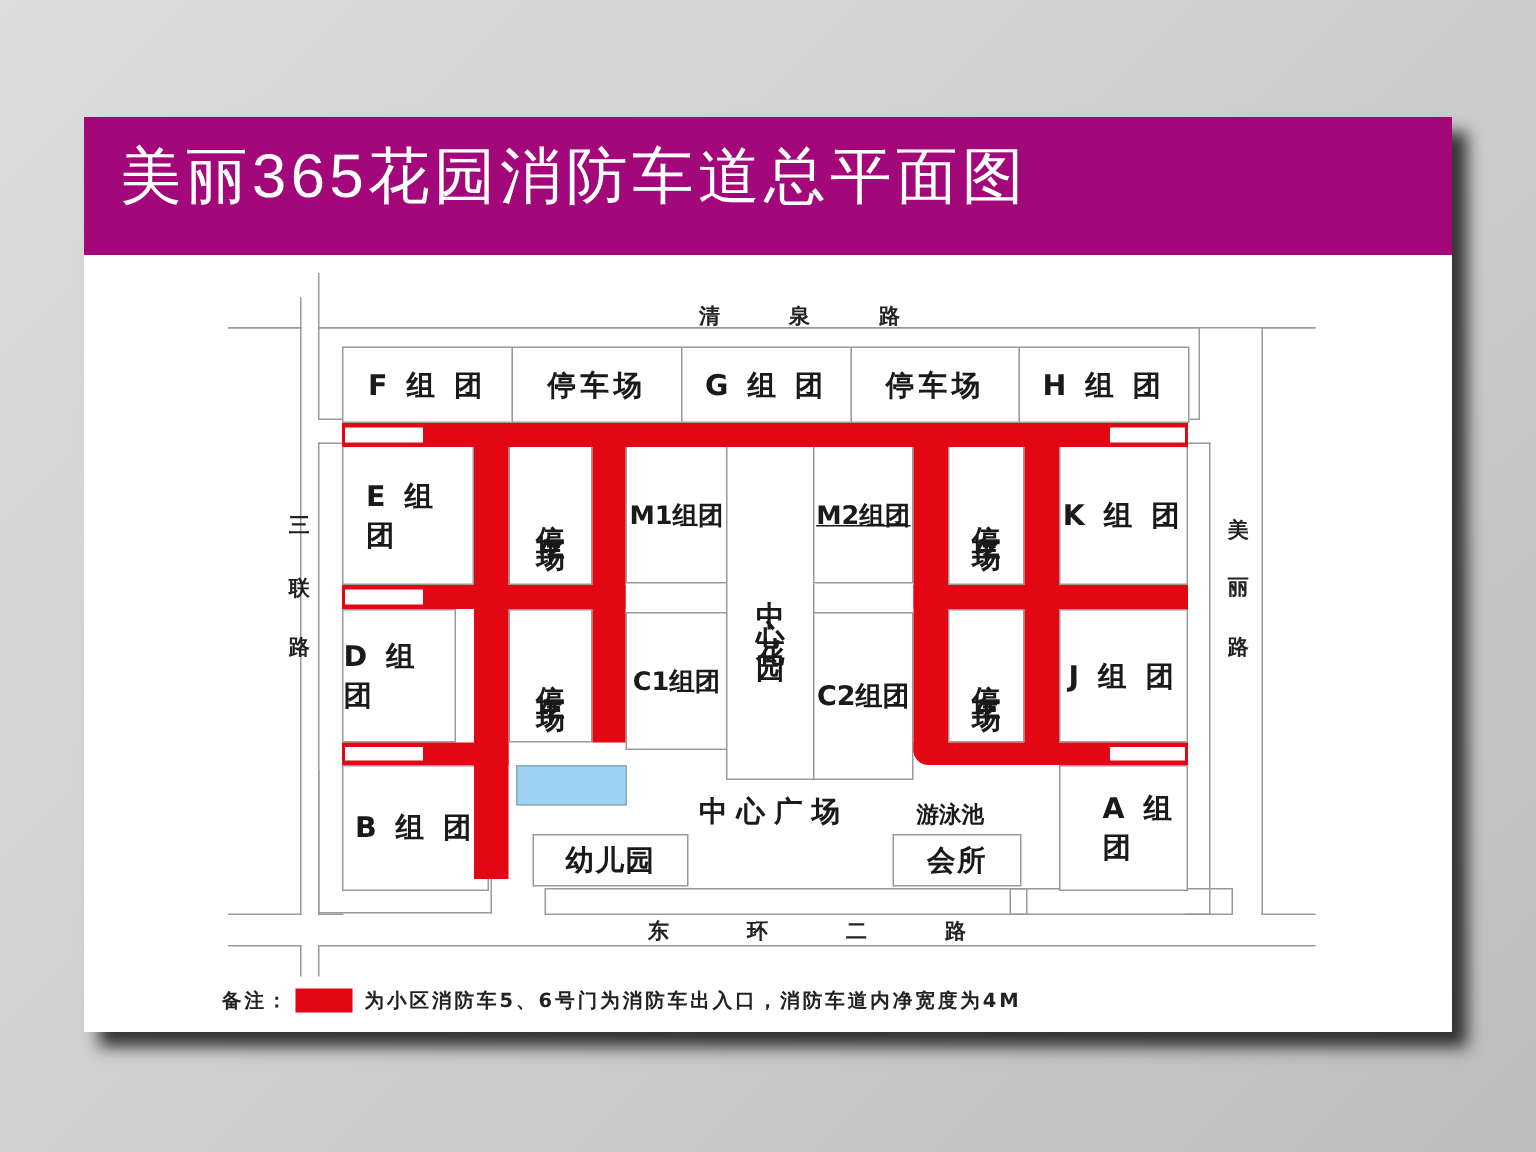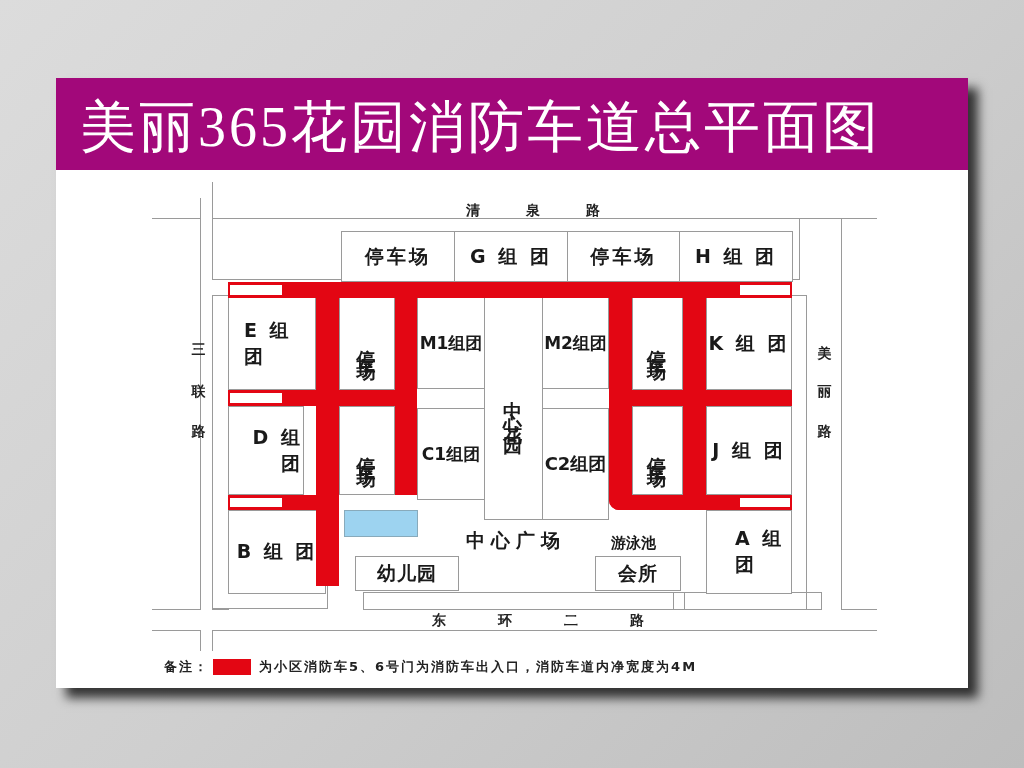--- a/index.html
+++ b/index.html
@@ -2,31 +2,31 @@
 <html><head>
 <meta charset="utf-8">
 <style>
   html,body{margin:0;padding:0;}
   body{width:1024px;height:768px;position:relative;overflow:hidden;
        background:linear-gradient(135deg,#dcdcdc 0%,#cfcfcf 50%,#bdbdbd 100%);
        font-family:"DejaVu Sans",sans-serif;}
   .board{position:absolute;left:56px;top:78px;width:912px;height:610px;background:#fff;
          box-shadow:10px 10px 10px rgba(0,0,0,0.75);}
   .banner{position:absolute;left:0;top:0;width:912px;height:92px;background:#a2087a;}
-  .banner-title{position:absolute;left:24px;top:12px;color:#fff;font-size:56px;letter-spacing:3px;
-         font-family:Liberation Serif, serif;white-space:nowrap;}
+  .banner-title{position:absolute;left:24px;top:12px;color:#fff;font-size:41px;letter-spacing:3px;
+         font-family:Liberation Sans, sans-serif;white-space:nowrap;}
   .ln{position:absolute;border-color:#9a9a9a;border-style:solid;border-width:0;}
   .box{position:absolute;border:1px solid #9a9a9a;background:#fff;box-sizing:border-box;
        display:flex;align-items:center;justify-content:center;font-weight:bold;color:#1a1a1a;}
   .lbl{font-weight:bold;font-size:19px;letter-spacing:3px;}
   .vlbl{writing-mode:vertical-rl;text-orientation:upright;letter-spacing:6px;font-size:19px;font-weight:bold;}
   .red{position:absolute;background:#e30613;}
   .road-text{position:absolute;font-size:14px;font-weight:bold;color:#222;letter-spacing:46px;white-space:nowrap;}
   .road-vtext{position:absolute;font-size:14px;font-weight:bold;color:#222;writing-mode:vertical-rl;text-orientation:upright;letter-spacing:40px;}
-  .note{position:absolute;left:92px;top:580px;font-size:13px;font-weight:bold;color:#222;white-space:nowrap;display:flex;align-items:center;letter-spacing:2px;margin-left:16px;}
+  .note{position:absolute;left:92px;top:580px;font-size:13px;font-weight:bold;color:#222;white-space:nowrap;display:flex;align-items:center;letter-spacing:2px;}
   .swatch{display:inline-block;width:38px;height:16px;background:#e30613;margin:0 8px 0 4px;}
   .pool{position:absolute;background:#9dd3f0;border:1px solid #8ab;}
 </style>
 </head>
 <body>
 
 <div class="board">
   <div class="banner">
     <div class="banner-title">美丽365花园消防车道总平面图</div>
   </div>
@@ -39,37 +39,40 @@
   <div class="ln" style="left:96px;top:552px;width:48px;height:20px;border-right-width:1px;border-top-width:1px;"></div>
   <div class="ln" style="left:156px;top:552px;width:664px;height:20px;border-left-width:1px;border-top-width:1px;"></div>
 
   <div class="ln" style="left:156px;top:140px;width:586px;height:60px;border-left-width:1px;border-right-width:1px;border-top-width:1px;border-bottom-width:1px;"></div>
   <div class="ln" style="left:156px;top:217px;width:16px;height:313px;border-left-width:1px;border-top-width:1px;border-bottom-width:1px;"></div>
   <div class="ln" style="left:734px;top:217px;width:16px;height:313px;border-right-width:1px;border-top-width:1px;border-bottom-width:1px;"></div>
   <div class="ln" style="left:156px;top:435px;width:114px;height:95px;border-left-width:1px;border-bottom-width:1px;border-right-width:1px;"></div>
   <div class="ln" style="left:307px;top:514px;width:320px;height:16px;border-left-width:1px;border-top-width:1px;border-bottom-width:1px;border-right-width:1px;"></div>
   <div class="ln" style="left:617px;top:514px;width:147px;height:16px;border-left-width:1px;border-top-width:1px;border-bottom-width:1px;border-right-width:1px;"></div>
 
+  <div class="box" style="left:172px;top:153px;width:114px;height:51px;">
+      <span class="lbl">F 组 团</span>
+    </div>
   <div class="box" style="left:285px;top:153px;width:114px;height:51px;">
       <span class="lbl">停车场</span>
     </div>
   <div class="box" style="left:398px;top:153px;width:114px;height:51px;">
       <span class="lbl">G 组 团</span>
     </div>
   <div class="box" style="left:511px;top:153px;width:113px;height:51px;">
       <span class="lbl">停车场</span>
     </div>
   <div class="box" style="left:623px;top:153px;width:114px;height:51px;">
       <span class="lbl">H 组 团</span>
     </div>
 
   <div class="box" style="left:172px;top:219px;width:88px;height:93px;padding-left:15px;">
       <span class="lbl">E 组 团</span>
     </div>
-  <div class="box" style="left:172px;top:328px;width:76px;height:89px;text-align:right;">
+  <div class="box" style="left:172px;top:328px;width:76px;height:89px;">
       <span class="lbl">D 组 团</span>
     </div>
   <div class="box" style="left:172px;top:432px;width:98px;height:84px;">
       <span class="lbl">B 组 团</span>
     </div>
 
   <div class="box" style="left:283px;top:219px;width:56px;height:93px;">
       <span class="vlbl">停车场</span>
     </div>
   <div class="box" style="left:283px;top:328px;width:56px;height:89px;">
@@ -78,21 +81,21 @@
 
   <div class="box" style="left:361px;top:219px;width:68px;height:92px;">
       <span class="lbl" style="letter-spacing:0;font-size:17px;">M1组团</span>
     </div>
   <div class="box" style="left:361px;top:330px;width:68px;height:92px;">
       <span class="lbl" style="letter-spacing:0;font-size:17px;">C1组团</span>
     </div>
   <div class="box" style="left:428px;top:219px;width:59px;height:223px;">
       <span class="vlbl" style="letter-spacing:12px;">中心花园</span>
     </div>
-  <div class="box" style="left:486px;top:219px;width:67px;height:92px;">
+  <div class="box" style="left:486px;top:219px;width:67px;height:92px;text-decoration:underline;">
       <span class="lbl" style="letter-spacing:0;font-size:17px;">M2组团</span>
     </div>
   <div class="box" style="left:486px;top:330px;width:67px;height:112px;">
       <span class="lbl" style="letter-spacing:0;font-size:18px;">C2组团</span>
     </div>
 
   <div class="box" style="left:576px;top:219px;width:51px;height:93px;">
       <span class="vlbl">停车场</span>
     </div>
   <div class="box" style="left:576px;top:328px;width:51px;height:89px;">

